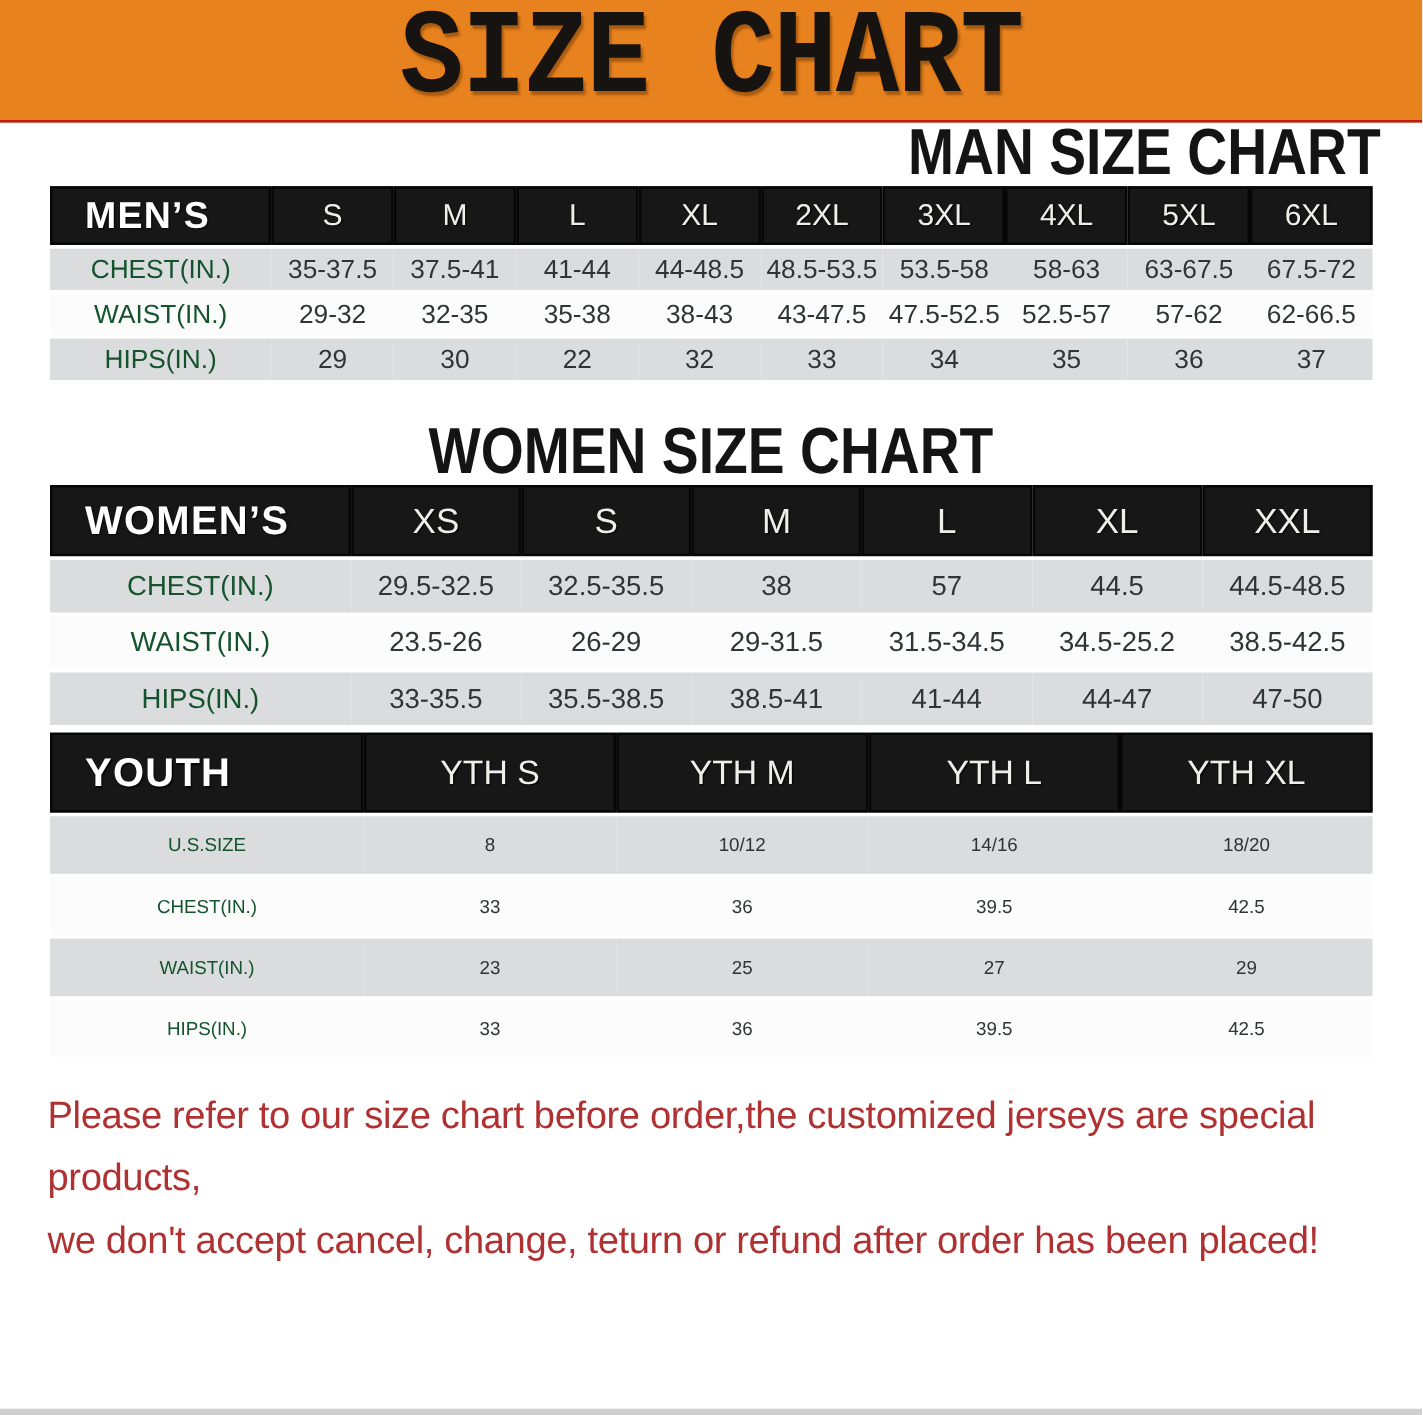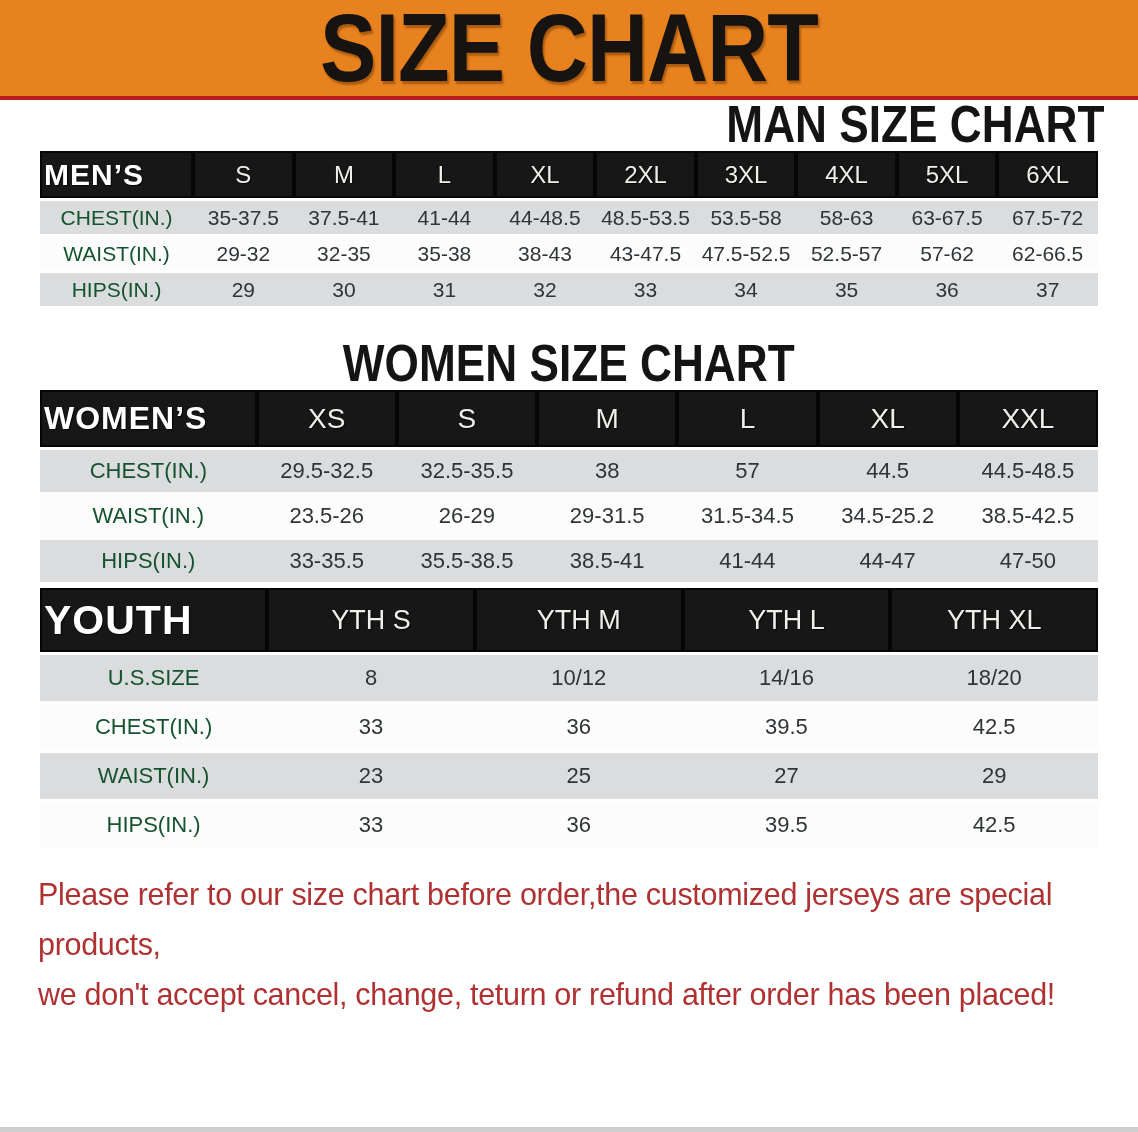--- a/index.html
+++ b/index.html
@@ -8,22 +8,22 @@
     width:1138px;height:1132px;
     margin:0 auto;
     background:#ffffff;
     overflow:hidden;
     font-family:"Liberation Sans","DejaVu Sans",sans-serif;
   }
   
   .banner{
     height:96px;
     background:#E8821E;
-    border-bottom:4px solid #b91c1c;
-    display:flex;align-items:center;justify-content:center;
+    border-bottom:2px solid #b91c1c;
+    display:flex;align-items:center;justify-content:center;font-family:Liberation Mono, monospace;
   }
   .banner-title{
     margin:0;
     font-size:96px;
     font-weight:bold;
     color:#171310;
     letter-spacing:-1px;
     line-height:96px;
     transform:scaleX(0.88);
     transform-origin:center;
@@ -54,21 +54,21 @@
   table.tbl th{
     background:#171717;
     color:#EFEFEA;
     font-weight:normal;
     text-align:center;
     box-shadow:inset 0 0 0 2px #060606;
     text-shadow:1px 1px 1px rgba(0,0,0,0.8);
   }
   table.tbl th.tlabel{
     text-align:left;
-    padding-left:4px;
+    padding-left:28px;
     font-weight:bold;
     color:#ffffff;
     letter-spacing:1px;
   }
   table.tbl td{
     text-align:center;
     color:#2F3437;
     background:#FCFCFC;
   }
   table.tbl td.rlabel{color:#14532d;}
@@ -76,22 +76,22 @@
   
   .t-men th{height:45px;font-size:24px;}
   .t-men th.tlabel{font-size:30px;}
   .t-men td{height:31px;font-size:21px;}
   .t-men .tlabel,.t-men .rlabel{width:14%;}
   .t-women th{height:55px;font-size:28px;}
   .t-women th.tlabel{font-size:32px;}
   .t-women td{height:40px;font-size:22px;}
   .t-women .tlabel,.t-women .rlabel{width:20%;}
   .t-youth th{height:62px;font-size:27px;}
-  .t-youth th.tlabel{font-size:41px;}
-  .t-youth td{height:44px;font-size:22px;}
+  .t-youth th.tlabel{font-size:32px;}
+  .t-youth td{height:44px;font-size:15px;}
   .t-youth .tlabel,.t-youth .rlabel{width:21%;}
   
   .disclaimer{
     margin:18px 38px 0;
     color:#B03131;
     font-size:30.5px;
     line-height:50px;
     letter-spacing:-0.3px;
   }
   .disclaimer p{margin:0;}
@@ -148,21 +148,21 @@
             <td>43-47.5</td>
             <td>47.5-52.5</td>
             <td>52.5-57</td>
             <td>57-62</td>
             <td>62-66.5</td>
           </tr>
           <tr class="shade">
             <td class="rlabel">HIPS(IN.)</td>
             <td>29</td>
             <td>30</td>
-            <td>31</td>
+            <td>22</td>
             <td>32</td>
             <td>33</td>
             <td>34</td>
             <td>35</td>
             <td>36</td>
             <td>37</td>
           </tr>
         </tbody>
       </table>
   </section>

